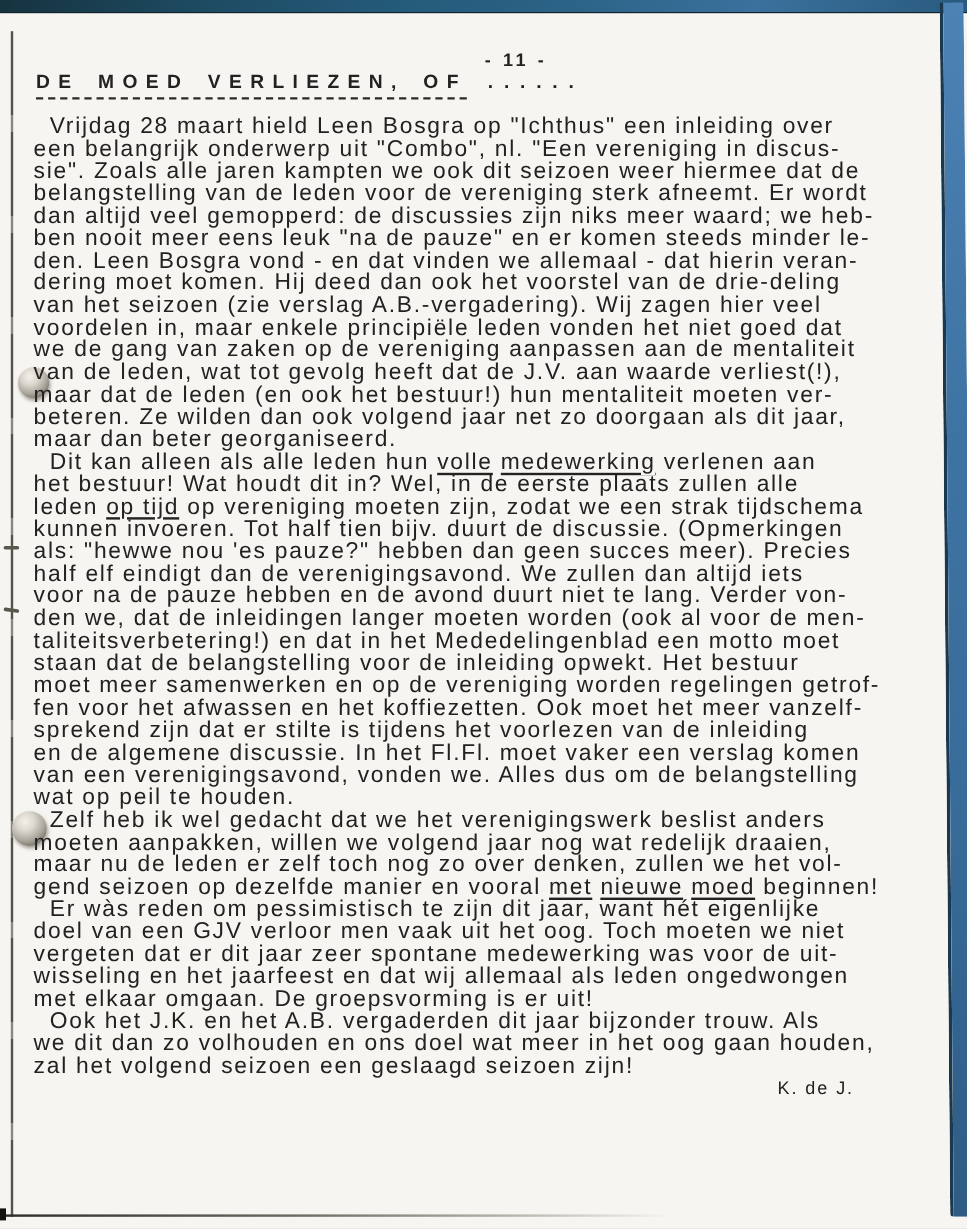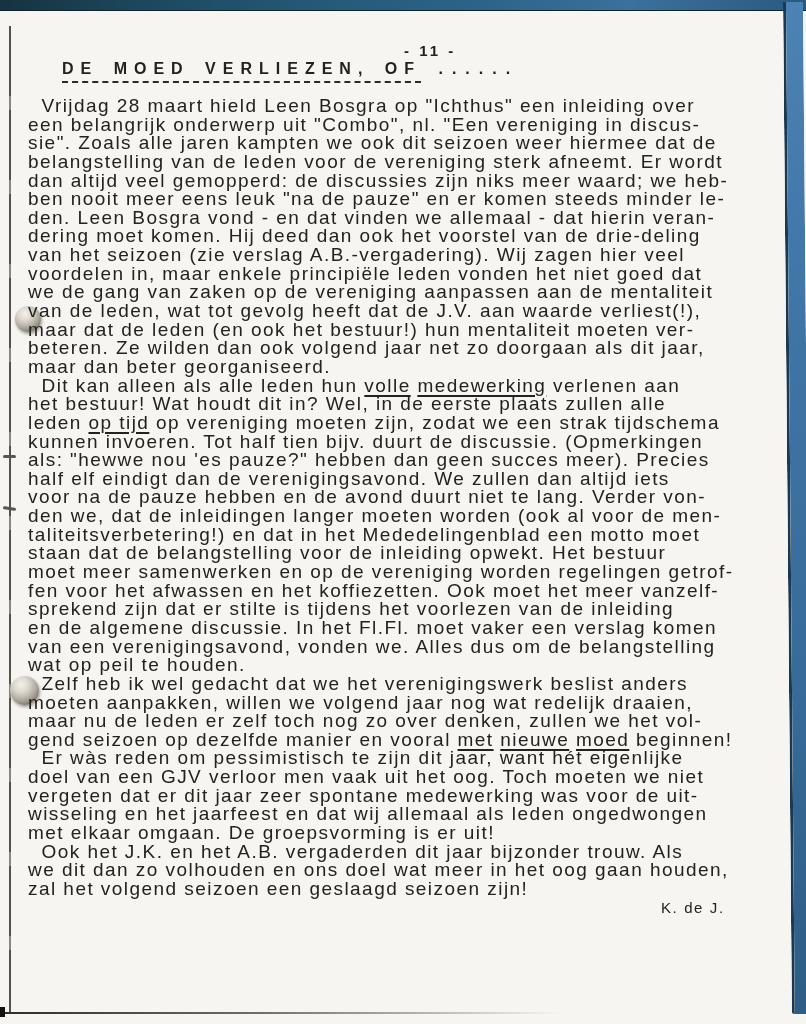--- a/index.html
+++ b/index.html
@@ -49,32 +49,32 @@
   
   .page-number{
     position:absolute;top:42px;left:404px;
     font-size:15px;font-weight:bold;letter-spacing:3px;white-space:pre;
   }
   .title{
     position:absolute;top:60px;left:30px;margin:0;
     font-size:16px;font-weight:bold;letter-spacing:7px;word-spacing:4px;
     white-space:pre;
   }
-  .title .t-main{border-bottom:2px dashed #2b2a27;padding-bottom:4px;margin-left:32px;}
+  .title .t-main{border-bottom:2px dashed #2b2a27;padding-bottom:4px;}
   .title .t-dots{letter-spacing:9px;}
   .body-text{
     position:absolute;top:97px;left:28px;
     font-size:19px;line-height:18.65px;letter-spacing:1.45px;
     white-space:pre;
   }
   .body-text .line{height:18.65px;}
   .body-text u{text-underline-offset:3px;text-decoration-thickness:1.5px;}
   .signature{
     position:absolute;top:899px;left:648px;
-    font-size:15px;letter-spacing:1.6px;white-space:pre;margin-left:13px;
+    font-size:15px;letter-spacing:1.6px;white-space:pre;
   }
 </style>
 </head>
 <body>
 
 <div class="scan">
   <div class="band-top"></div>
   <div class="band-right"></div>
   <div class="spine-line"></div>
   <div class="tick t1"></div>

